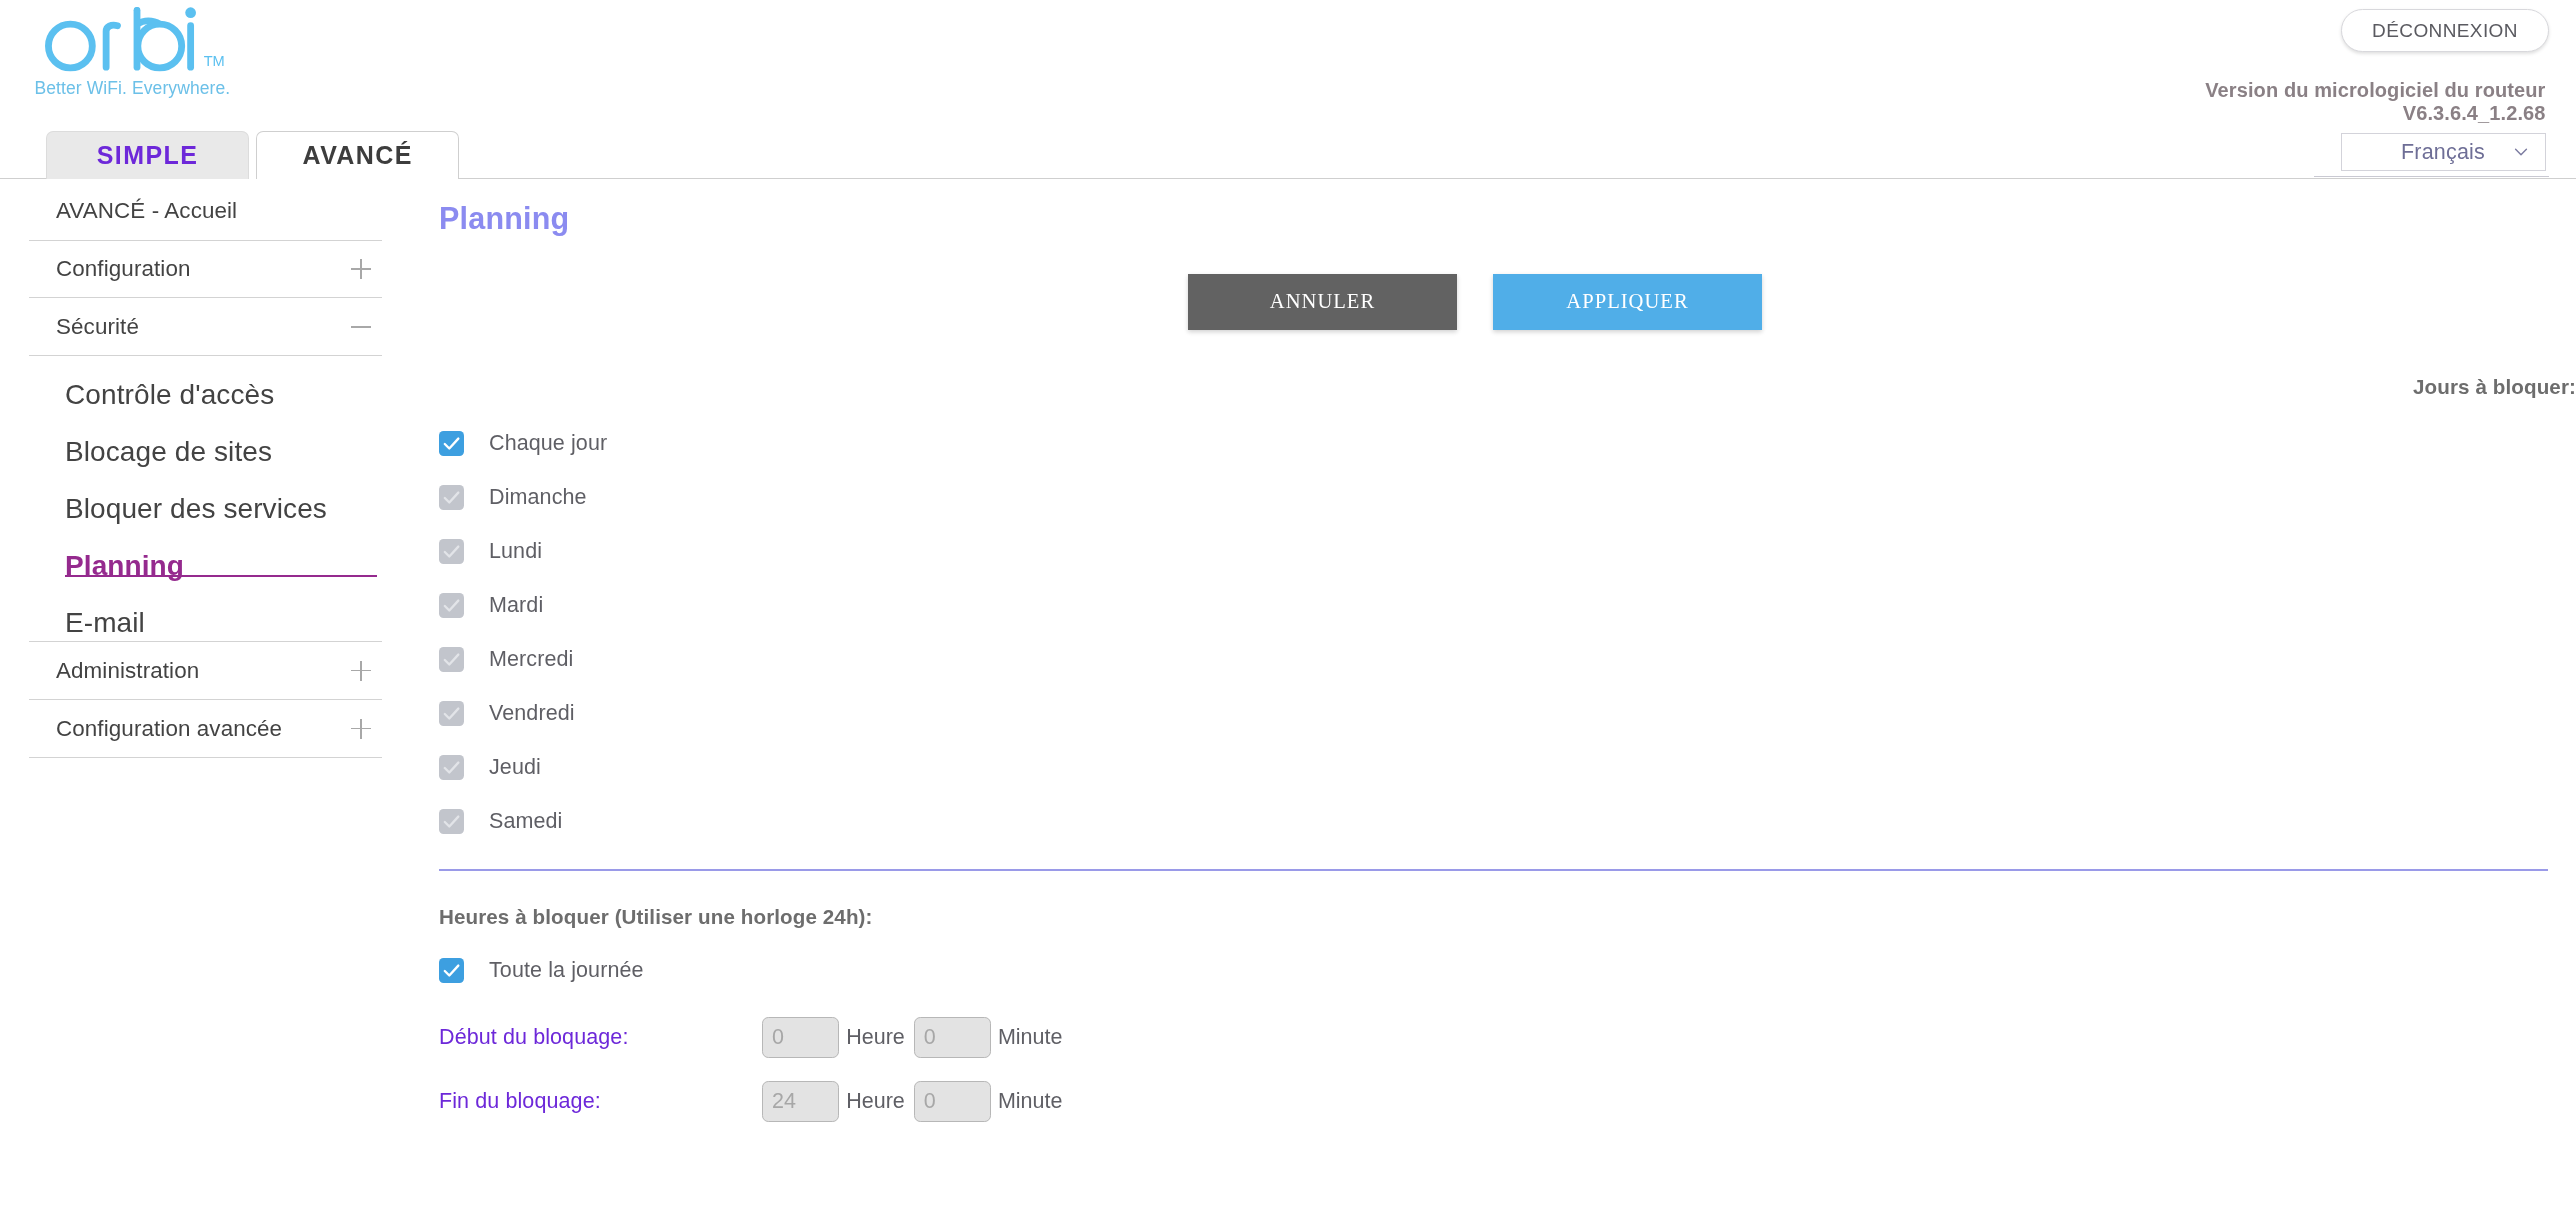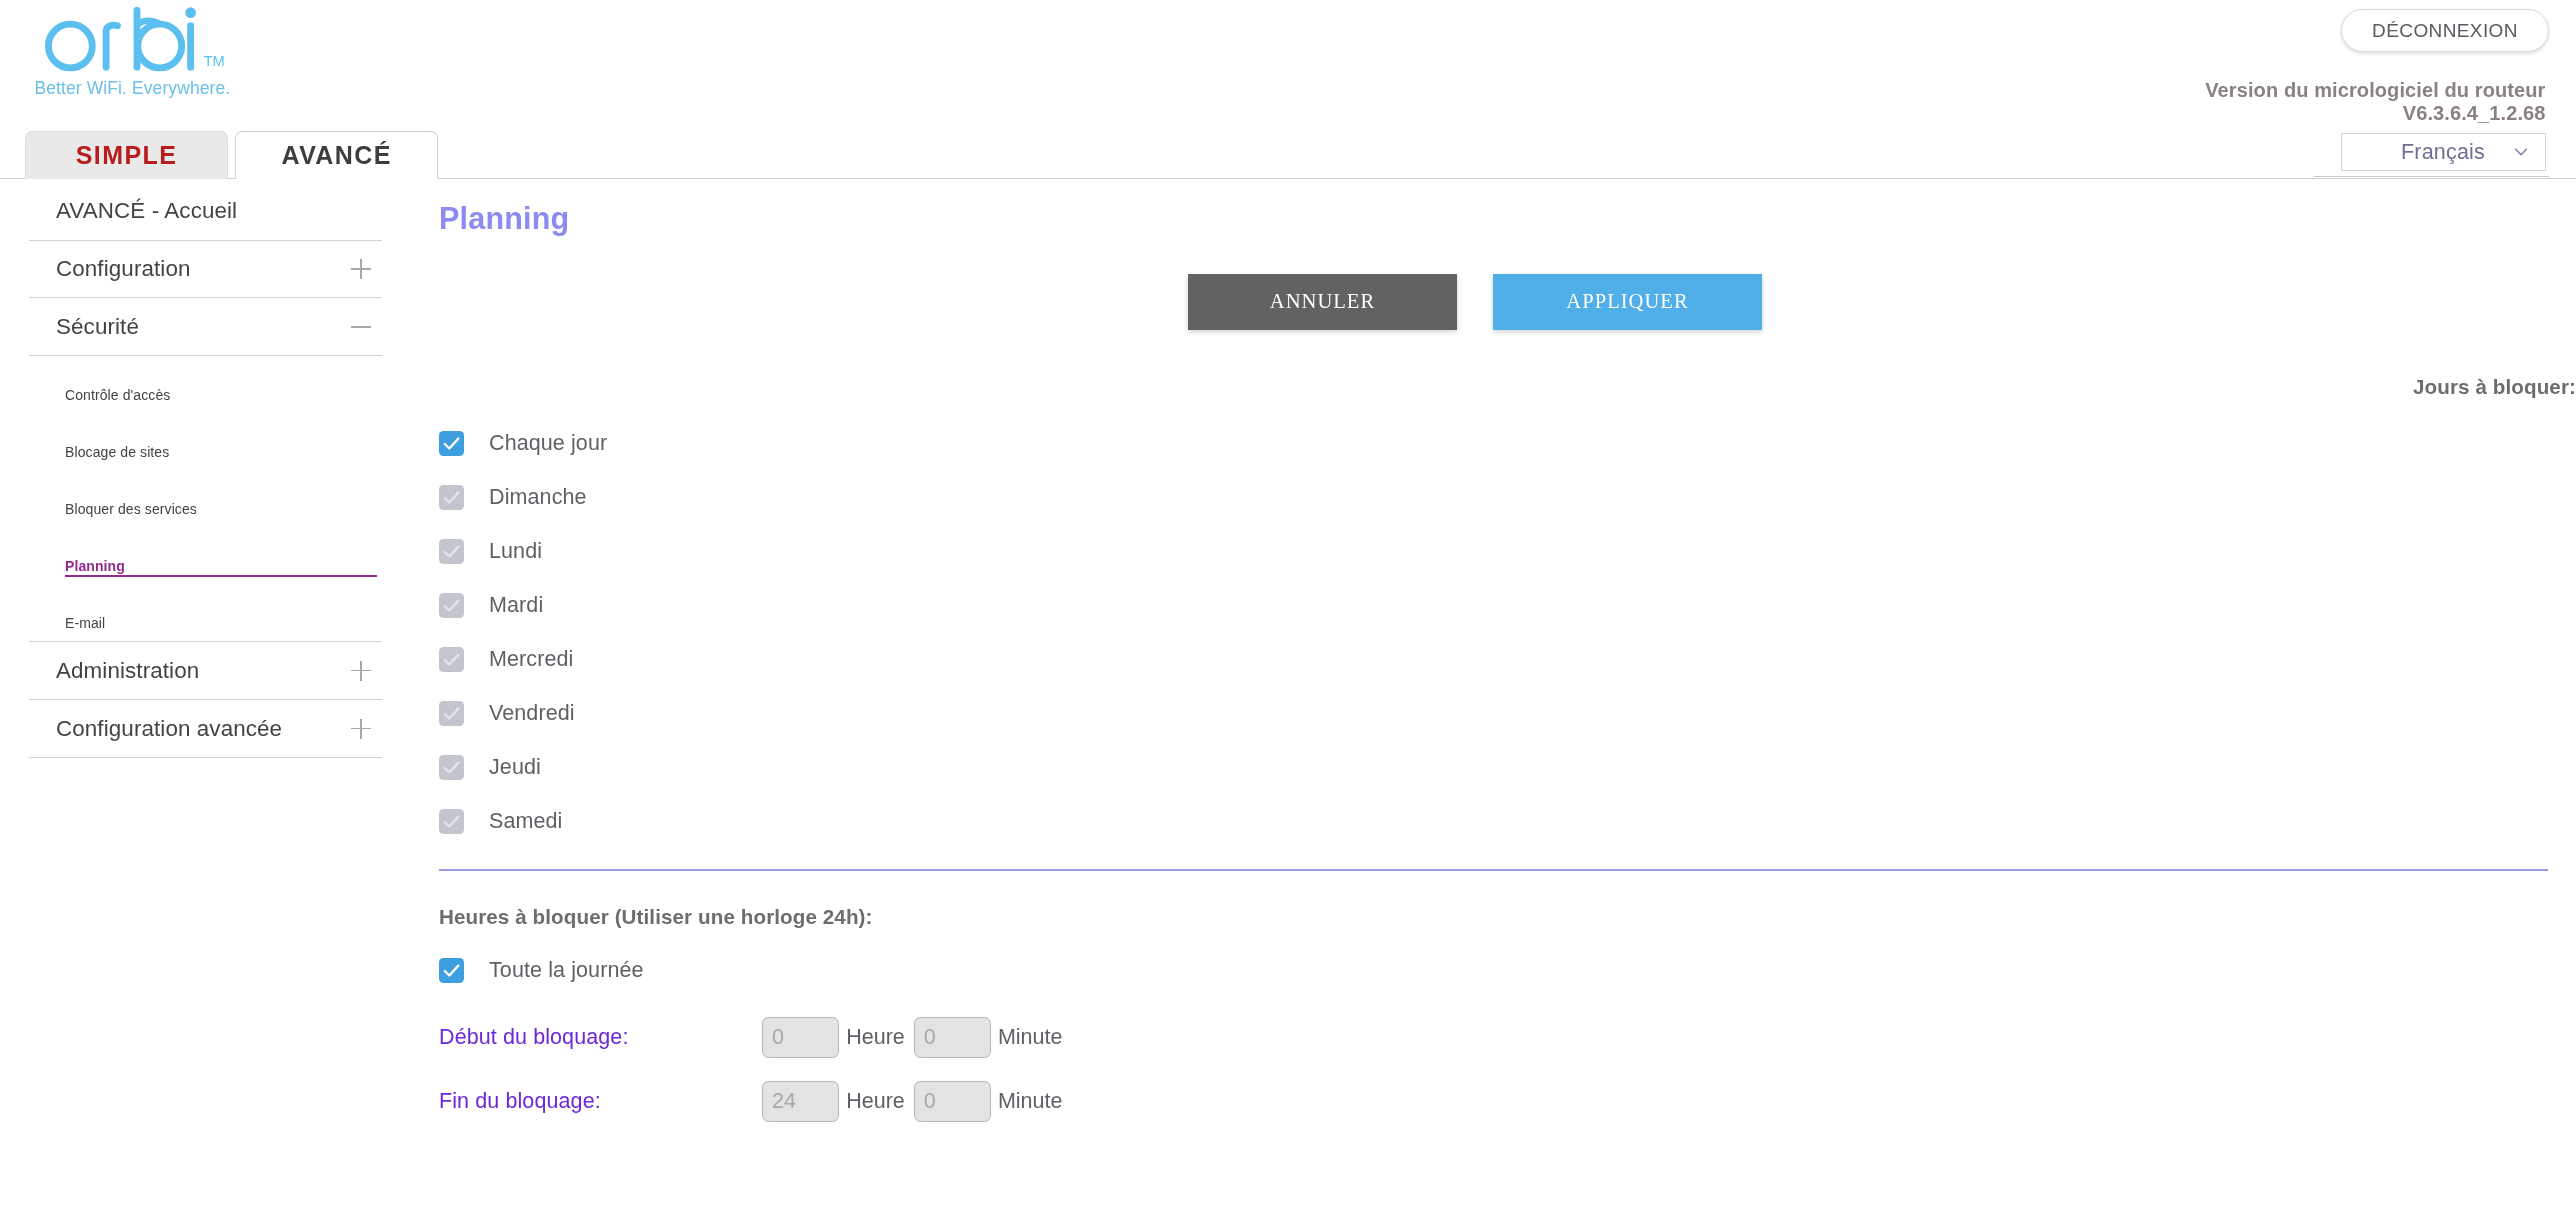--- a/index.html
+++ b/index.html
@@ -142,22 +142,23 @@
     align-items: center;
     justify-content: center;
     font-size: 25px;
     font-weight: bold;
     letter-spacing: 1.4px;
     cursor: pointer;
     font-family: "Liberation Sans", "DejaVu Sans", sans-serif;
   }
   .tab.inactive {
     background: #e9e9e9;
-    color: #b91c1c;
+    color: #6d28d9;
     border-color: #dcdcdc;
+    margin-left: 21px;
   }
   .tab.active {
     background: #ffffff;
     color: #3d3d3d;
     margin-left: 7.2px;
     position: relative;
     z-index: 5;
   }
 
   .tabs-baseline {
@@ -196,21 +197,21 @@
     padding-right: 21.5px;
     cursor: pointer;
   }
   .side-item .side-label {
     font-size: 22.4px;
     color: #434343;
     letter-spacing: 0.1px;
     white-space: nowrap;
   }
   .side-item.sub { padding-left: 65px; height: 57px; }
-  .side-item.sub .side-label { font-size: 14px; color: #434343; margin-top: 21px; }
+  .side-item.sub .side-label { font-size: 28px; color: #434343; margin-top: 21px; }
   .side-item.active .side-label {
     color: #952a8e;
     font-weight: bold;
   }
   .side-underline {
     position: absolute;
     left: 65px;
     right: 41px;
     bottom: 7.2px;
     height: 1.8px;

